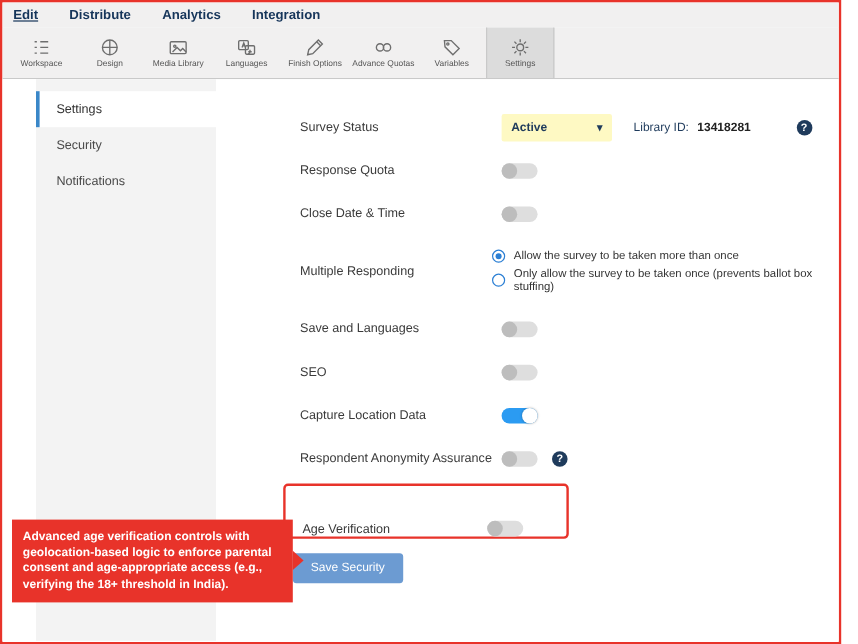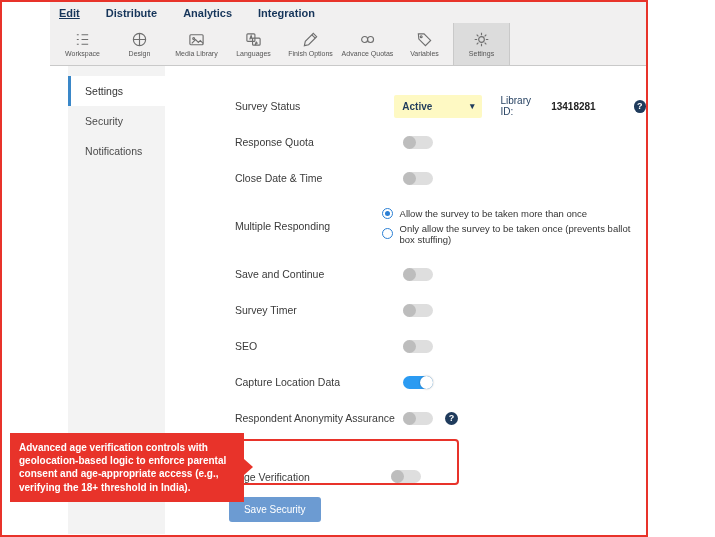--- a/index.html
+++ b/index.html
@@ -1,19 +1,19 @@
 <!DOCTYPE html>
 <html><head>
 <meta charset="utf-8">
 <style>
   * { margin:0; padding:0; box-sizing:border-box; }
   body { font-family:"Liberation Sans", sans-serif; background:#fff; }
   .screen {
-    position:relative; width:648px; height:537px;
-    border:2px solid #e8332a; background:#fff; overflow:hidden;padding-left:48px;
+    position:relative; width:701px; height:537px;
+    border:2px solid #e8332a; background:#fff; overflow:hidden;
   }
   
   .menubar {
     height:21px; background:#f1f0f0; display:flex; align-items:center;
     padding-left:9px; gap:26px;
   }
   .menu-item {
     font-size:11px; font-weight:bold; color:#16355a; cursor:pointer;
   }
   .menu-item.active { text-decoration:underline; }
@@ -230,33 +230,27 @@
           </div>
           <div class="radio-line">
             <span class="radio"></span>
             <span class="radio-label">Only allow the survey to be taken once (prevents ballot box stuffing)</span>
           </div>
         </div>
       </div>
 
       
       <div class="row">
-        <div class="row-label">Save and Continue</div>
-        <div class="toggle">
-            <div class="knob"></div>
-          </div>
-      </div>
-
-      
-      <div class="row">
-        <div class="row-label">Survey Timer</div>
-        <div class="toggle">
-            <div class="knob"></div>
-          </div>
-      </div>
+        <div class="row-label">Save and Languages</div>
+        <div class="toggle">
+            <div class="knob"></div>
+          </div>
+      </div>
+
+      
 
       
       <div class="row">
         <div class="row-label">SEO</div>
         <div class="toggle">
             <div class="knob"></div>
           </div>
       </div>
 
       

